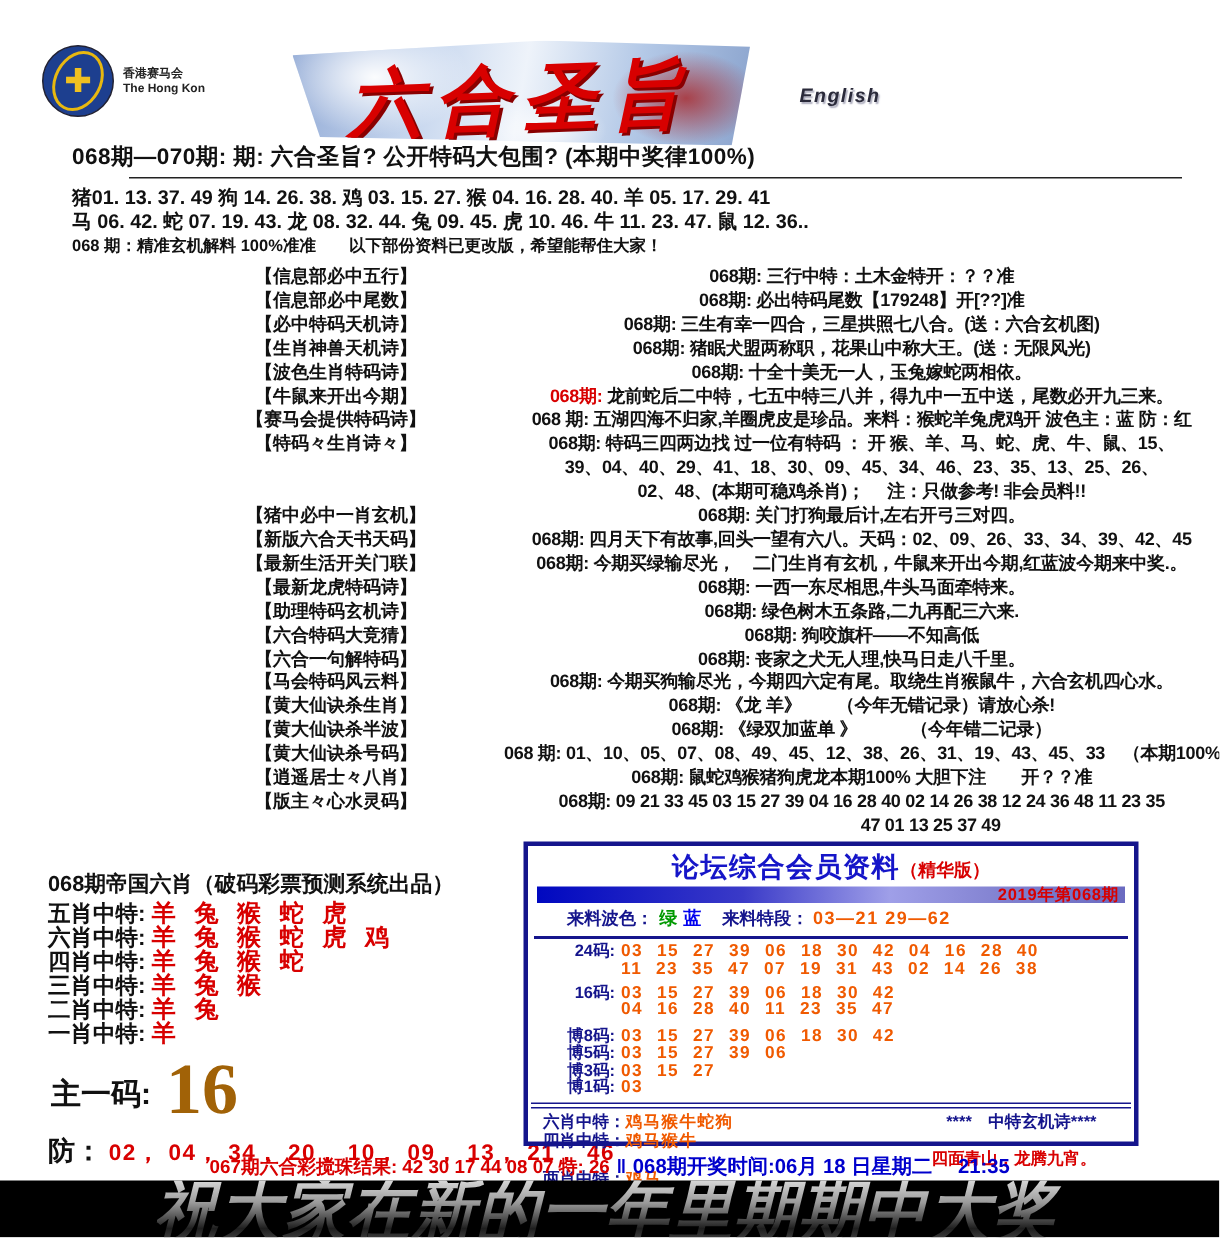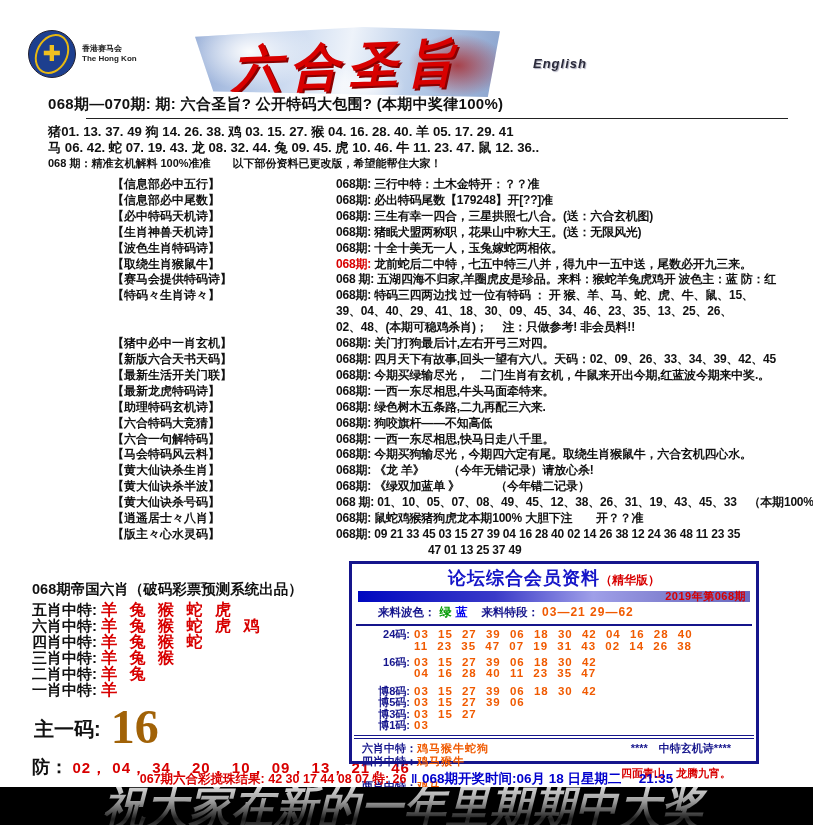--- a/index.html
+++ b/index.html
@@ -24,21 +24,21 @@
       font-size:50px;letter-spacing:8px;color:#d80000;transform:rotate(-2deg);
       text-shadow:2px 2px 0 #8a0000;}
   .english{position:absolute;left:533px;top:56px;font-size:13px;font-style:italic;color:#2a2a3a;
       letter-spacing:1px;text-shadow:1px 1px 1px #aab;}
   .headline{position:absolute;left:48px;top:95px;font-size:15px;letter-spacing:.3px;}
   .topline{position:absolute;left:86px;top:118px;width:702px;height:1px;background:#222;}
   .zline{position:absolute;left:48px;font-size:13.2px;white-space:nowrap;}
   .z1{top:123px;} .z2{top:139px;}
   .notice{position:absolute;left:48px;top:156px;font-size:11px;white-space:nowrap;}
   
-  .rows{position:absolute;left:0;top:177px;width:813px;font-size:12px;line-height:15.9px;}
+  .rows{position:absolute;left:0;top:177px;width:813px;font-size:12px;line-height:15.9px;text-align:center;}
   .row{display:flex;padding-left:112px;}
   .lb{width:224px;flex:none;}
   .ct{flex:1;white-space:nowrap;letter-spacing:-.2px;}
   .is.red{color:#d80000;}
   .ind{display:inline-block;padding-left:92px;}
   
   .empire{position:absolute;left:32px;top:580px;width:330px;}
   .e-title{font-size:14.5px;margin-bottom:3px;white-space:nowrap;}
   .e-row{font-size:15px;line-height:15.9px;white-space:nowrap;}
   .e-val{color:#d80000;font-size:16px;letter-spacing:4px;}
@@ -131,21 +131,21 @@
       </div>
     <div class="row">
         <span class="lb">【生肖神兽天机诗】</span>
         <span class="ct"><span class="is">068期:</span> <span>猪眠犬盟两称职，花果山中称大王。(送：无限风光)</span></span>
       </div>
     <div class="row">
         <span class="lb">【波色生肖特码诗】</span>
         <span class="ct"><span class="is">068期:</span> <span>十全十美无一人，玉兔嫁蛇两相依。</span></span>
       </div>
     <div class="row">
-        <span class="lb">【取绕生肖猴鼠牛】</span>
+        <span class="lb">【牛鼠来开出今期】</span>
         <span class="ct"><span class="is red">068期:</span> <span>龙前蛇后二中特，七五中特三八并，得九中一五中送，尾数必开九三来。</span></span>
       </div>
     <div class="row">
         <span class="lb">【赛马会提供特码诗】</span>
         <span class="ct"><span class="is">068 期:</span> <span>五湖四海不归家,羊圈虎皮是珍品。来料：猴蛇羊兔虎鸡开 波色主：蓝 防：红</span></span>
       </div>
     <div class="row">
         <span class="lb">【特码々生肖诗々】</span>
         <span class="ct"><span class="is">068期:</span> <span>特码三四两边找  过一位有特码  ：   开  猴、羊、马、蛇、虎、牛、鼠、15、</span><br><span>39、04、40、29、41、18、30、09、45、34、46、23、35、13、25、26、</span><br><span>02、48、(本期可稳鸡杀肖)；　 注：只做参考! 非会员料!!</span></span>
       </div>
@@ -168,21 +168,21 @@
     <div class="row">
         <span class="lb">【助理特码玄机诗】</span>
         <span class="ct"><span class="is">068期:</span> <span>绿色树木五条路,二九再配三六来.</span></span>
       </div>
     <div class="row">
         <span class="lb">【六合特码大竞猜】</span>
         <span class="ct"><span class="is">068期:</span> <span>狗咬旗杆——不知高低</span></span>
       </div>
     <div class="row">
         <span class="lb">【六合一句解特码】</span>
-        <span class="ct"><span class="is">068期:</span> <span>一西一东尽相思,快马日走八千里。</span></span>
+        <span class="ct"><span class="is">068期:</span> <span>丧家之犬无人理,快马日走八千里。</span></span>
       </div>
     <div class="row">
         <span class="lb">【马会特码风云料】</span>
         <span class="ct"><span class="is">068期:</span> <span>今期买狗输尽光，今期四六定有尾。取绕生肖猴鼠牛，六合玄机四心水。</span></span>
       </div>
     <div class="row">
         <span class="lb">【黄大仙诀杀生肖】</span>
         <span class="ct"><span class="is">068期:</span> <span>《龙 羊》　　（今年无错记录）请放心杀!</span></span>
       </div>
     <div class="row">

